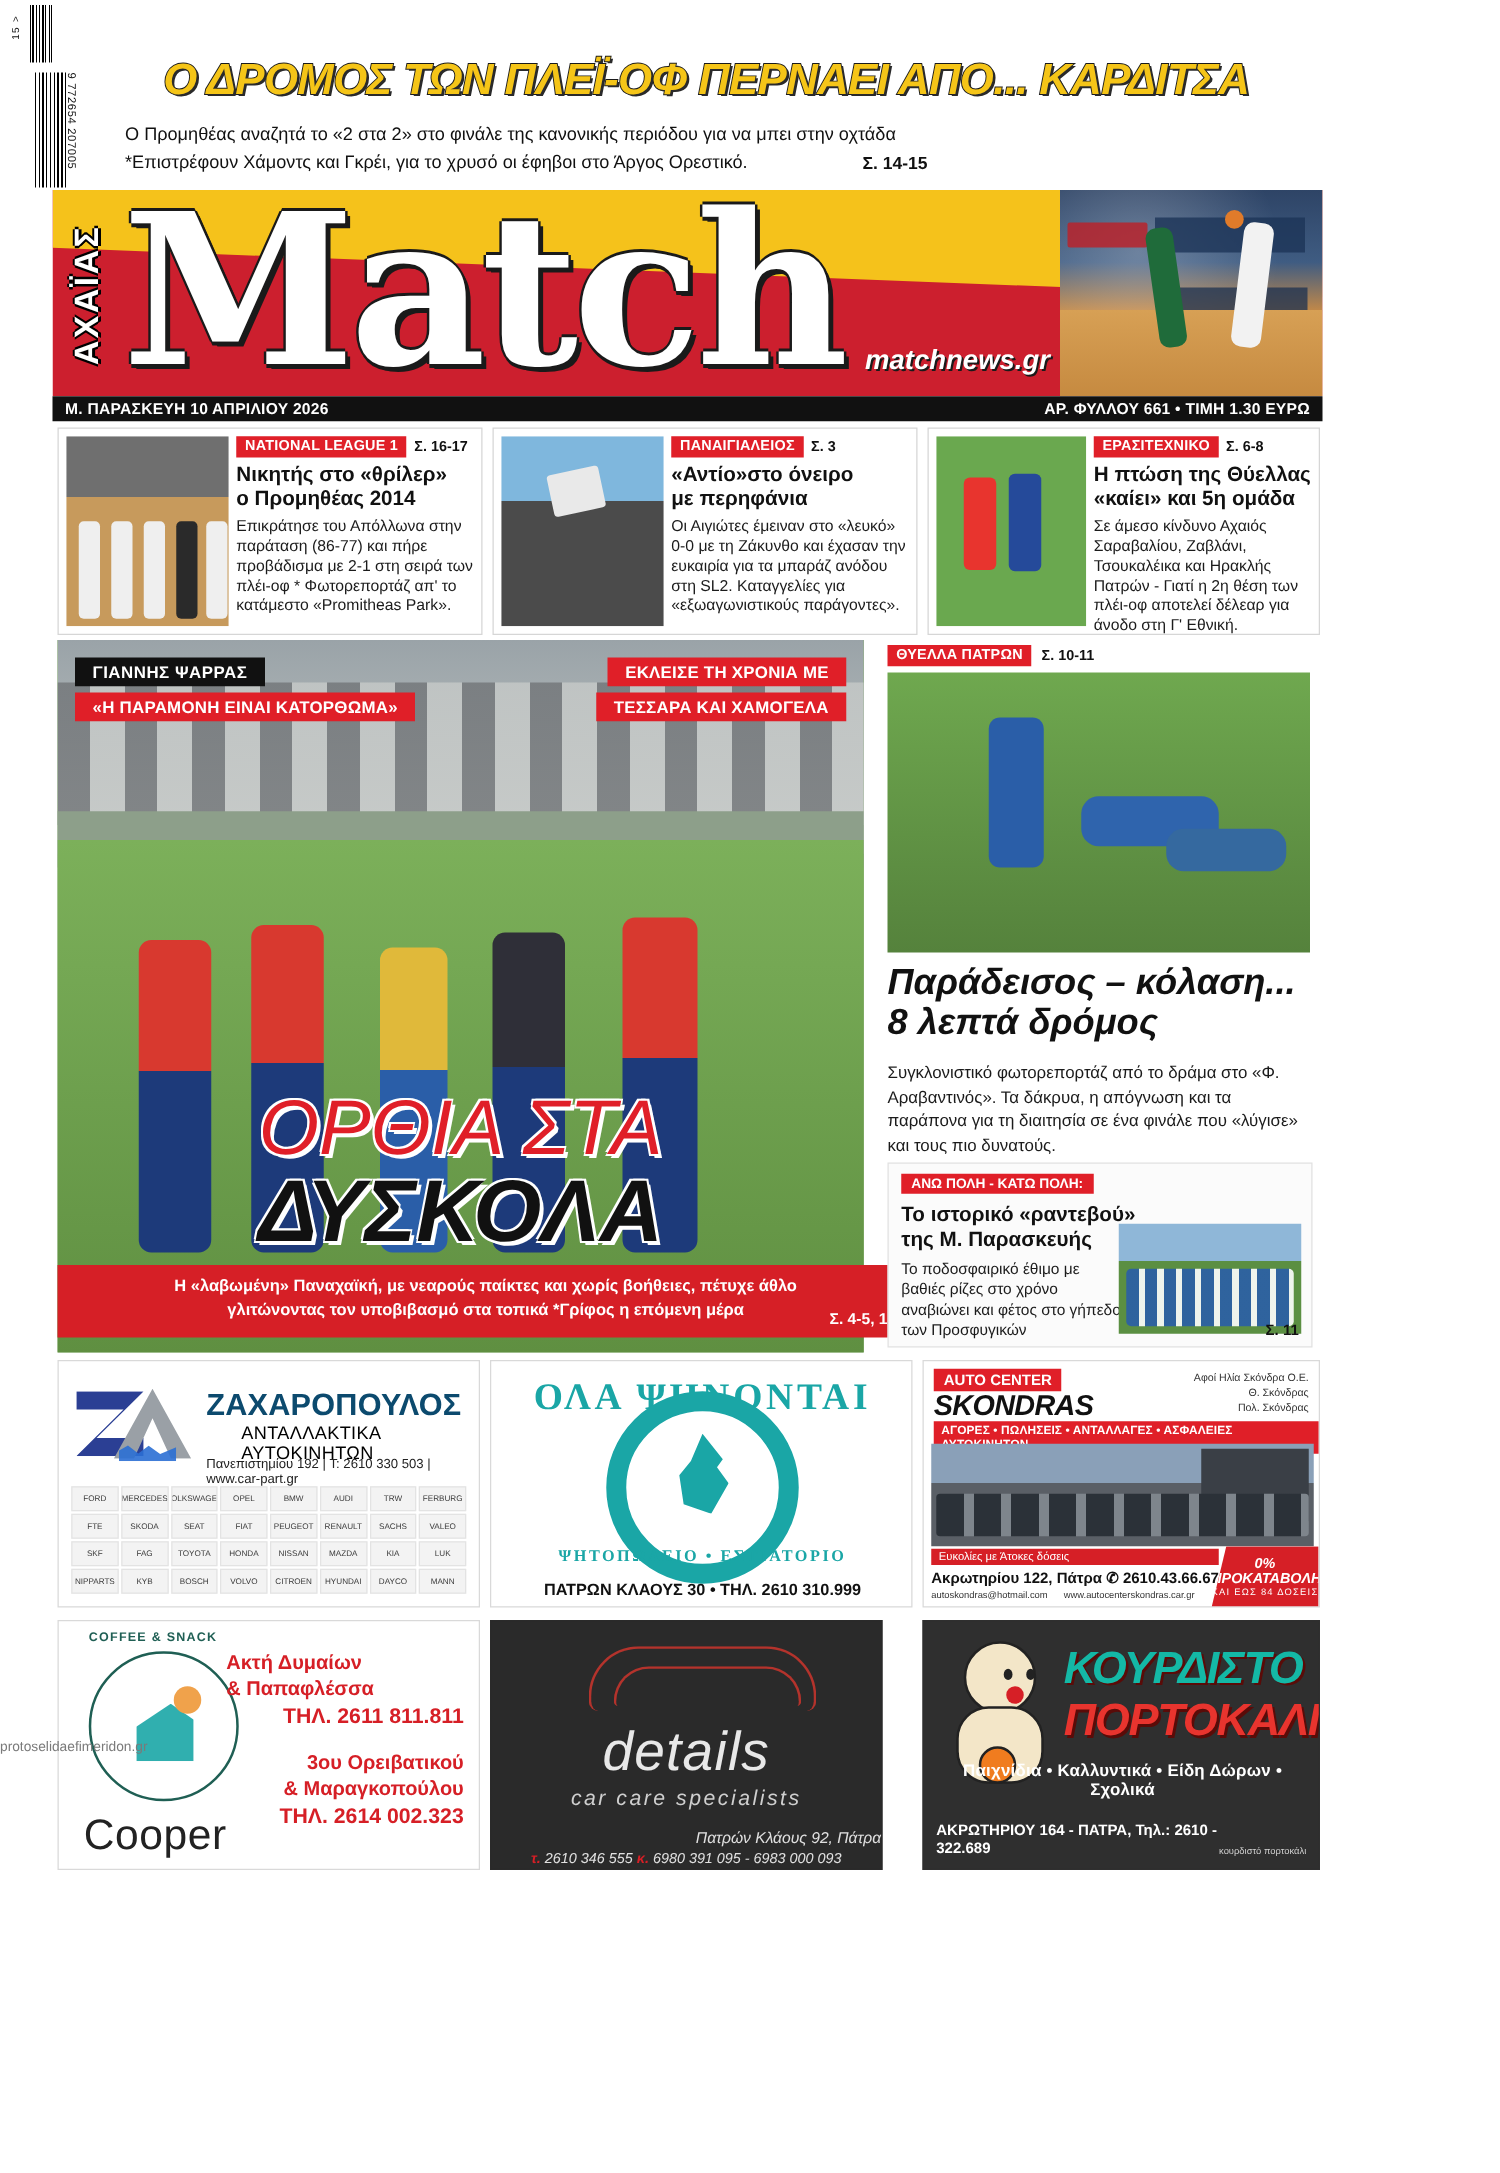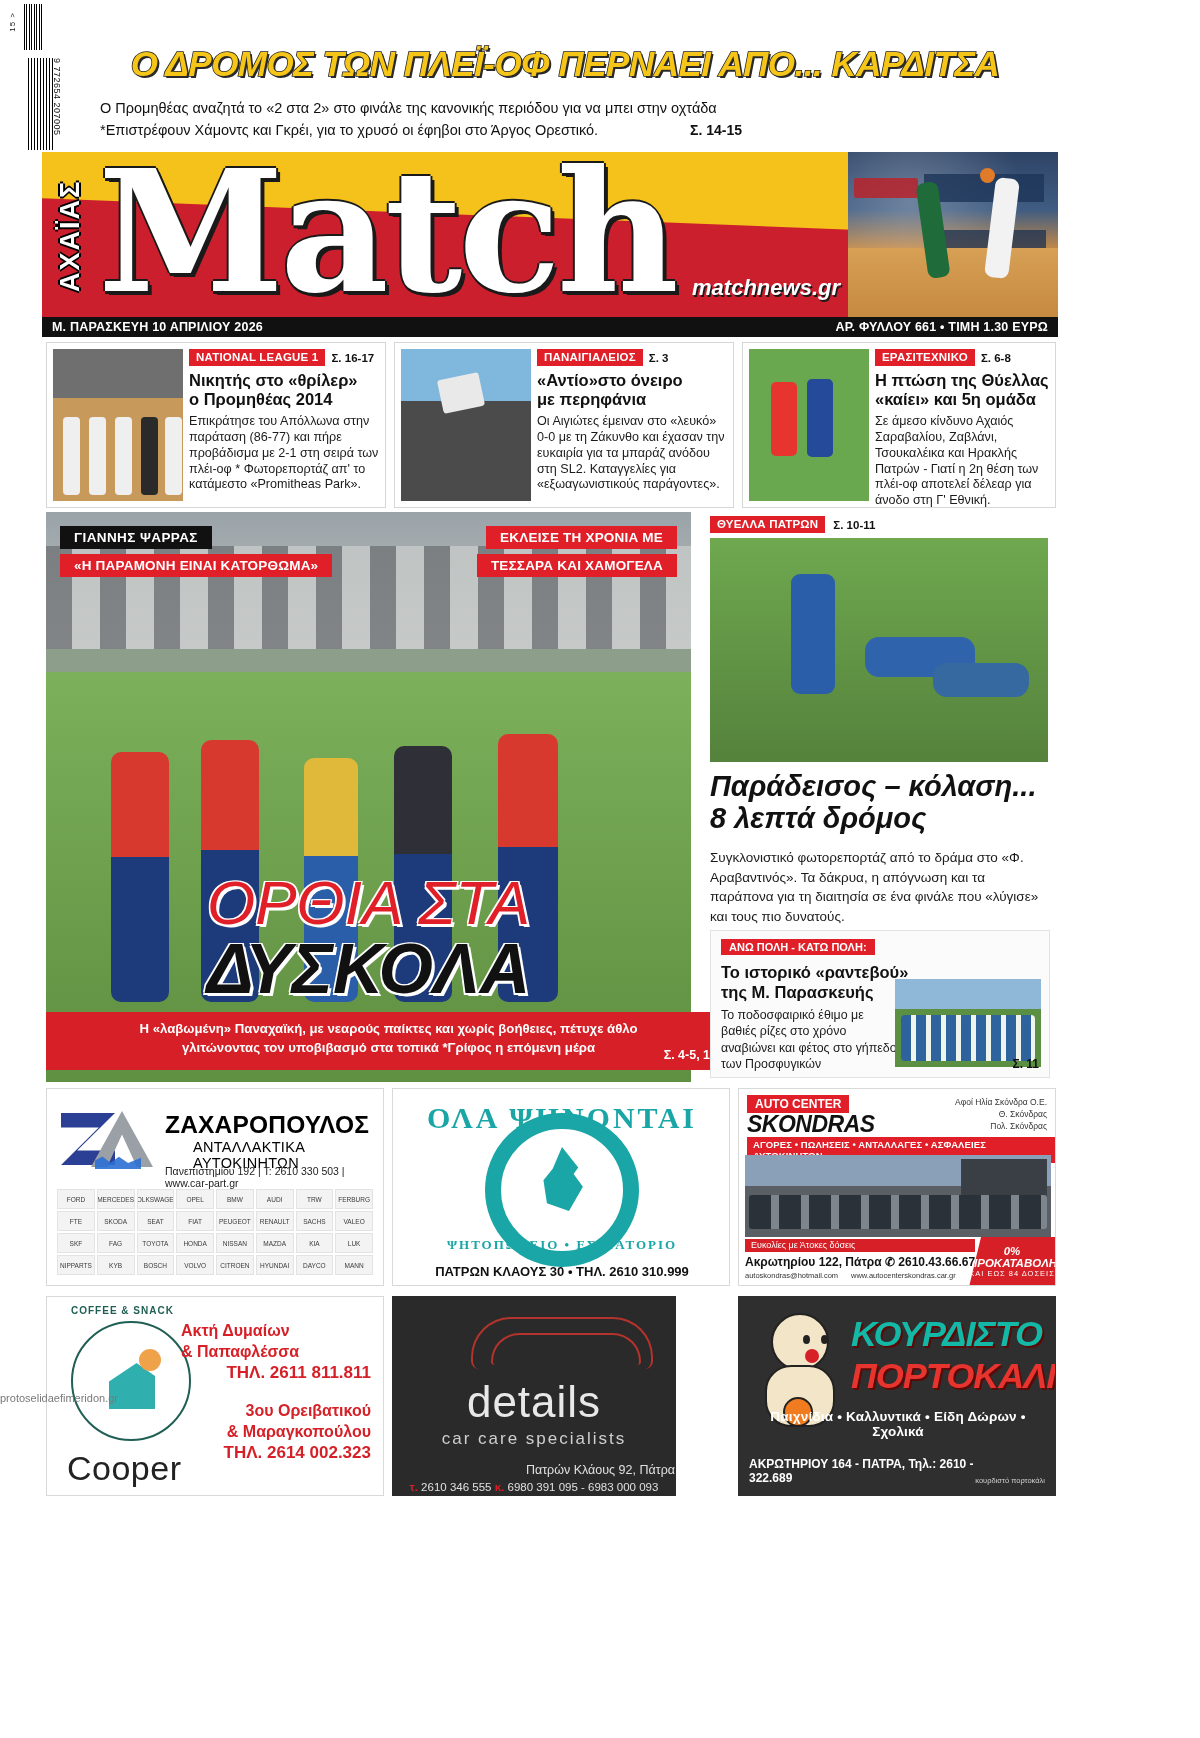--- a/index.html
+++ b/index.html
@@ -213,21 +213,21 @@
   .ad { position:absolute; border:1px solid #d9d9d9; background:#fff; overflow:hidden; }
 
   .ad-zah { left:0; top:0; width:338px; height:198px; }
   .zah-logo { position:absolute; left:14px; top:20px; width:96px; height:62px; }
   .zah-z { position:absolute; left:0; top:4px; width:54px; height:52px; background:#2b3f94;
     clip-path: polygon(0 0, 100% 0, 30% 72%, 100% 72%, 100% 100%, 0 100%, 70% 28%, 0 28%); }
   .zah-a { position:absolute; left:30px; top:2px; width:62px; height:56px; background:#9aa0a6;
     clip-path: polygon(50% 0, 100% 100%, 74% 100%, 50% 42%, 26% 100%, 0 100%); }
   .zah-wave { position:absolute; left:34px; top:46px; width:46px; height:14px; background:#2b6fd4;
     clip-path: polygon(0 40%, 16% 10%, 34% 55%, 52% 12%, 72% 58%, 100% 20%, 100% 100%, 0 100%); opacity:.9;}
-  .zah-t1 { position:absolute; left:118px; top:22px; font-size:24.5px; font-weight:bold; color:#000000; letter-spacing:0.2px; }
+  .zah-t1 { position:absolute; left:118px; top:22px; font-size:24.5px; font-weight:bold; color:#0c4a6e; letter-spacing:0.2px; }
   .zah-t2 { position:absolute; left:118px; top:50px; font-size:14.5px; color:#000000; letter-spacing:0.3px;margin-left:28px; }
   .zah-t3 { position:absolute; left:118px; top:76px; font-size:10.5px; color:#222; }
   .zah-grid { position:absolute; left:10px; top:100px; right:10px; bottom:6px;
     display:grid; grid-template-columns: repeat(8,1fr); grid-auto-rows: 20px; gap:2px; }
   .zah-cell { background:#f3f3f3; border:1px solid #e3e3e3; font-size:6.5px; color:#3a3a3a;
     display:flex; align-items:center; justify-content:center; overflow:hidden; text-align:center; }
 
   .ad-psi { left:346px; top:0; width:338px; height:198px; }
   .psi-ring { position:absolute; left:92px; top:24px; width:154px; height:154px; border-radius:50%;
     border:16px solid #1aa6a6; }
@@ -267,21 +267,21 @@
   .coop-arcT { position:absolute; left:24px; top:8px; width:120px; font-size:10px; font-weight:bold; color:#1f5f54; letter-spacing:1px;}
   .coop-leaf { position:absolute; left:62px; top:66px; width:46px; height:46px; background:#1aa6a6;
     clip-path: polygon(0 100%, 0 40%, 60% 0, 100% 28%, 100% 100%); opacity:.9;}
   .coop-dot { position:absolute; left:92px; top:52px; width:22px; height:22px; border-radius:50%; background:#f0a24b;}
   .coop-word { position:absolute; left:20px; top:152px; font-size:34px; color:#222; letter-spacing:0.5px;}
   .coop-r1 { position:absolute; right:12px; top:24px; width:190px; text-align:left; font-size:16px; font-weight:bold; color:#d61f26; line-height:1.3;}
   .coop-r2 { position:absolute; right:12px; top:66px; width:190px; text-align:right; font-size:17px; font-weight:bold; color:#d61f26;}
   .coop-r3 { position:absolute; right:12px; top:104px; width:190px; text-align:right; font-size:16px; font-weight:bold; color:#d61f26; line-height:1.3;}
   .coop-r4 { position:absolute; right:12px; top:146px; width:190px; text-align:right; font-size:17px; font-weight:bold; color:#d61f26;}
 
-  .ad-det { left:346px; top:208px; width:284px; height:200px; background:#2a2a2a; border-color:#2a2a2a; }
+  .ad-det { left:346px; top:208px; width:314px; height:200px; background:#2a2a2a; border-color:#2a2a2a;font-style:italic; }
   .det-car { position:absolute; left:78px; top:20px; width:182px; height:52px;
     border:2px solid #b4332c; border-radius:40px 40px 8px 8px; border-bottom:none; }
   .det-car:after { content:""; position:absolute; left:18px; top:14px; width:146px; height:30px;
     border:2px solid #b4332c; border-radius:30px 30px 4px 4px; border-bottom:none;}
   .det-t1 { position:absolute; left:0; top:80px; width:100%; text-align:center;
     font-size:44px; color:#e8e8e8; letter-spacing:1px; }
   .det-t2 { position:absolute; left:0; top:132px; width:100%; text-align:center;
     font-size:17px; color:#cfcfcf; letter-spacing:2px; }
   .det-addr { position:absolute; left:0; top:166px; width:100%; text-align:right; font-size:12.5px; color:#e0e0e0; }
   .det-tel { position:absolute; left:0; top:184px; width:100%; text-align:center; font-size:11.5px; color:#e0e0e0; }

